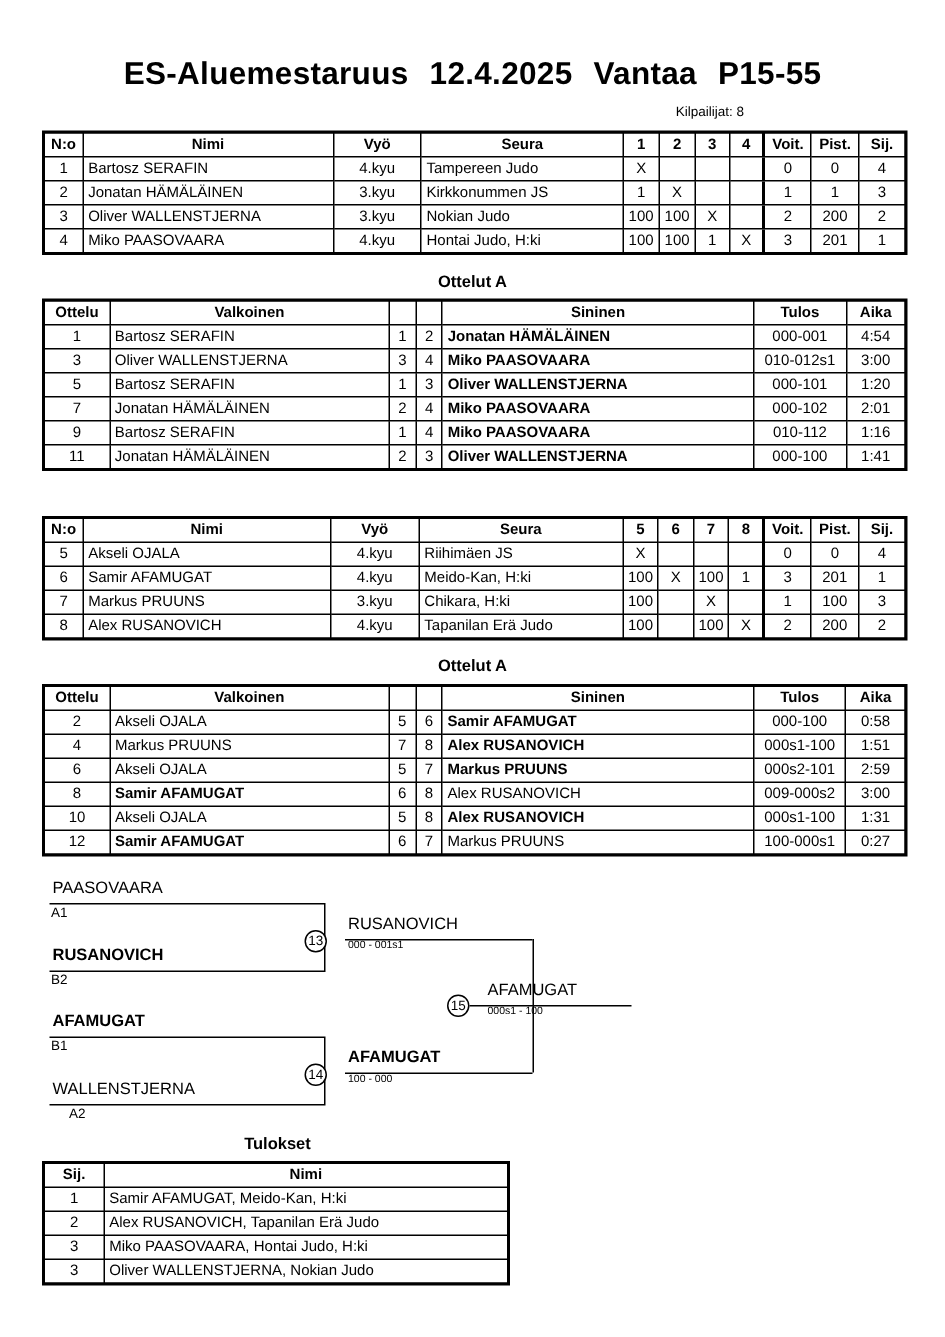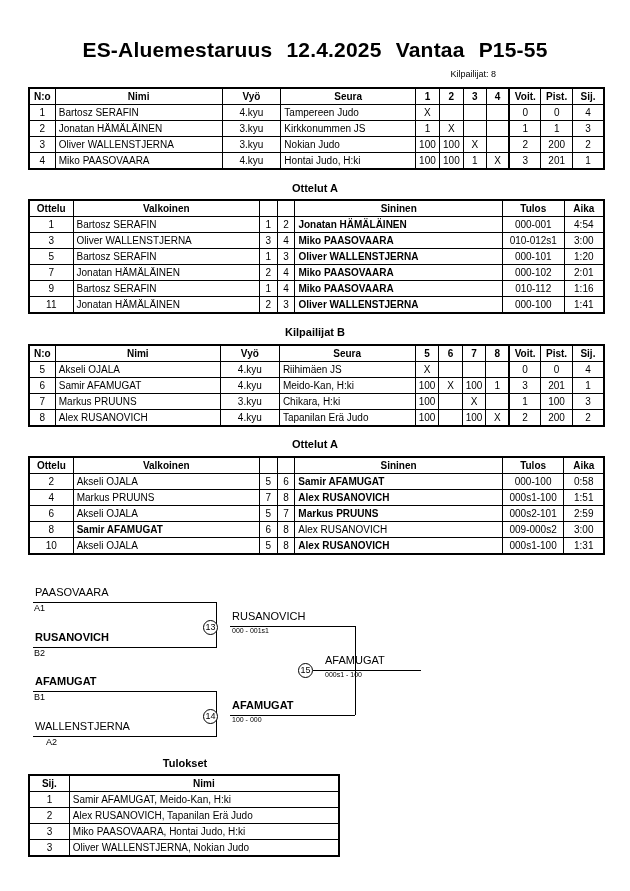--- a/index.html
+++ b/index.html
@@ -249,21 +249,20 @@
           <td class="l col-white">Jonatan HÄMÄLÄINEN</td>
           <td class="c col-n">2</td>
           <td class="c col-n">3</td>
           <td class="l col-blue b">Oliver WALLENSTJERNA</td>
           <td class="c col-res">000-100</td>
           <td class="c col-time">1:41</td>
         </tr>
       </tbody>
   </table>
 
-  <div class="section-title" style="top:326px;">Kilpailijat B</div>
 
   <table class="grid tbl-comp outlined" style="top:345px;">
     <thead>
       <tr>
         <th class="col-no">N:o</th>
         <th class="col-name">Nimi</th>
         <th class="col-belt">Vyö</th>
         <th class="col-club">Seura</th>
         <th class="col-rr">5</th>
         <th class="col-rr">6</th>
@@ -383,20 +382,29 @@
         </tr>
         <tr>
           <td class="c col-m">10</td>
           <td class="l col-white">Akseli OJALA</td>
           <td class="c col-n">5</td>
           <td class="c col-n">8</td>
           <td class="l col-blue b">Alex RUSANOVICH</td>
           <td class="c col-res">000s1-100</td>
           <td class="c col-time">1:31</td>
         </tr>
+        <tr>
+          <td class="c col-m">12</td>
+          <td class="l col-white b">Samir AFAMUGAT</td>
+          <td class="c col-n">6</td>
+          <td class="c col-n">7</td>
+          <td class="l col-blue">Markus PRUUNS</td>
+          <td class="c col-res">100-000s1</td>
+          <td class="c col-time">0:27</td>
+        </tr>
       </tbody>
   </table>
 
   <div class="bracket">
 
     <div class="bk-name" style="left:35px; top:6px;">PAASOVAARA</div>
     <div class="bk-line bk-h" style="left:33px; top:22px; width:183px;"></div>
     <div class="bk-seed" style="left:34px; top:23px;">A1</div>
 
     <div class="bk-name bold" style="left:35px; top:51px;">RUSANOVICH</div>

